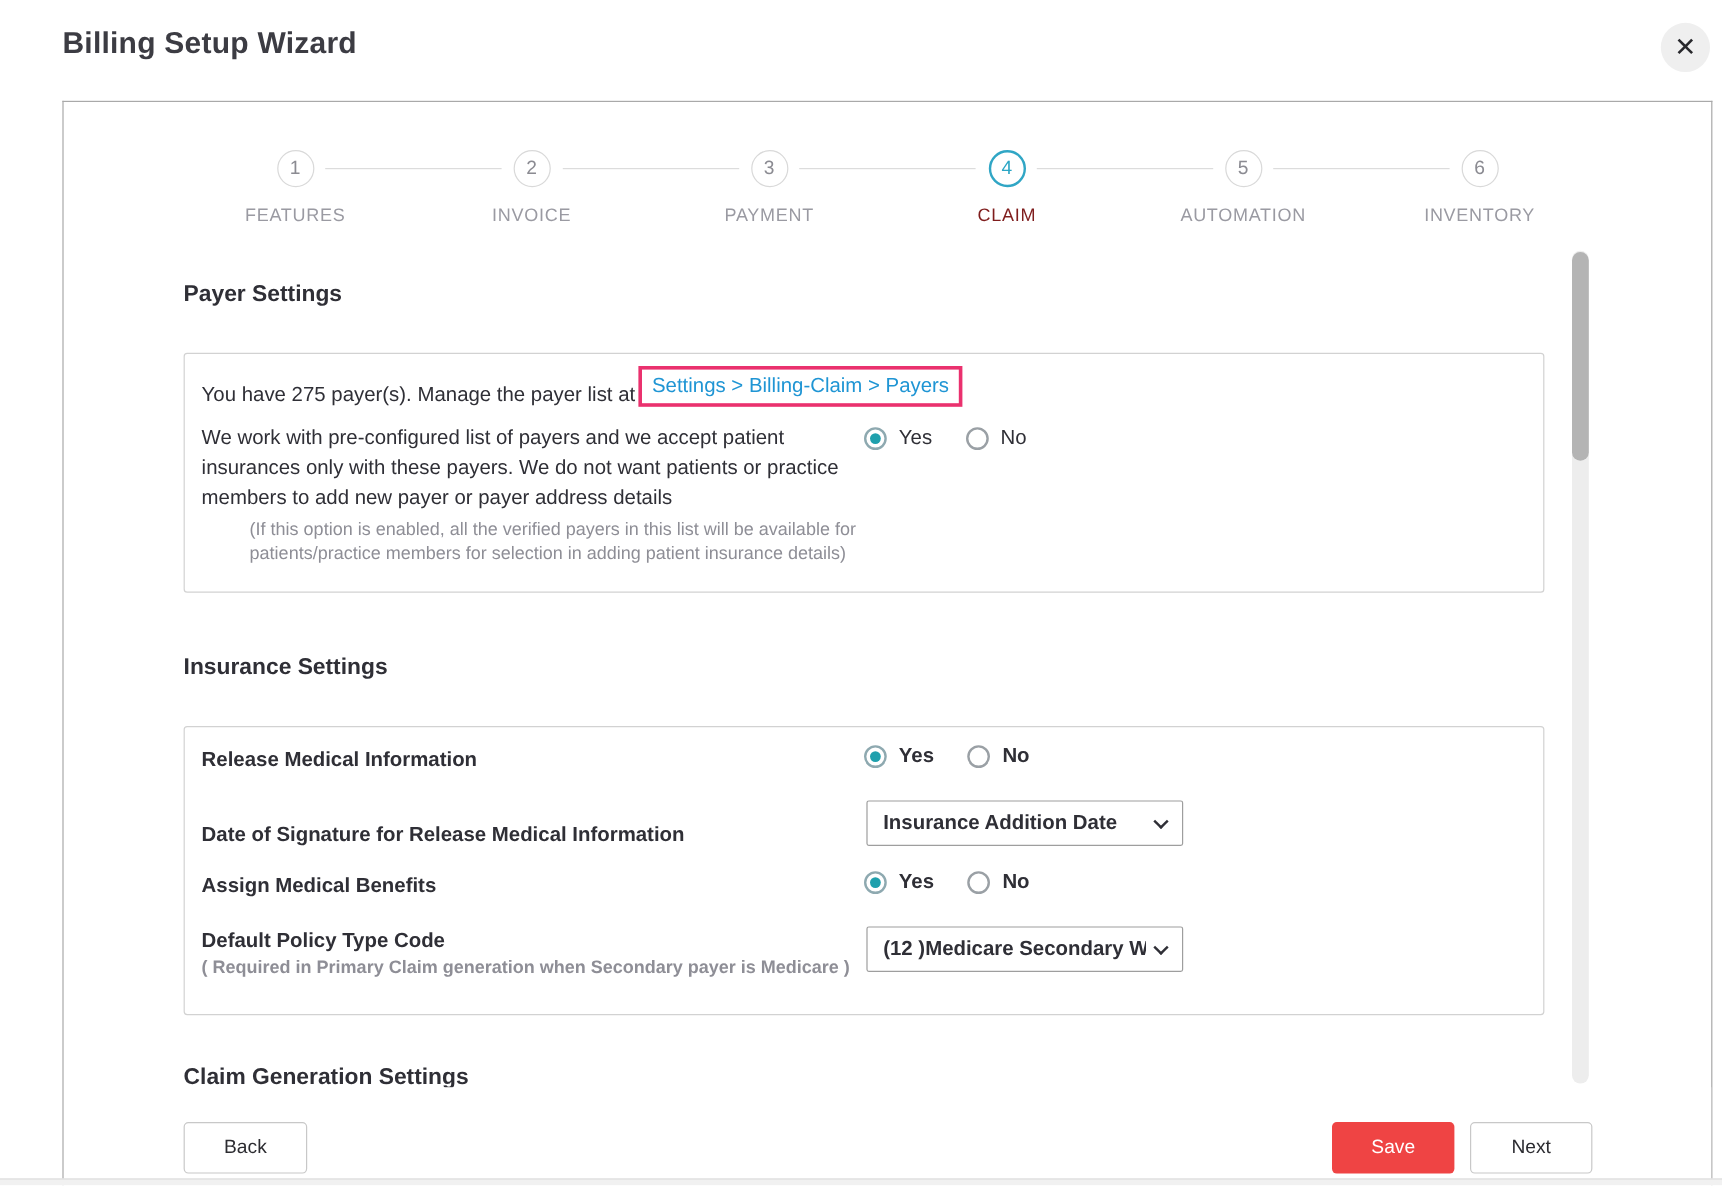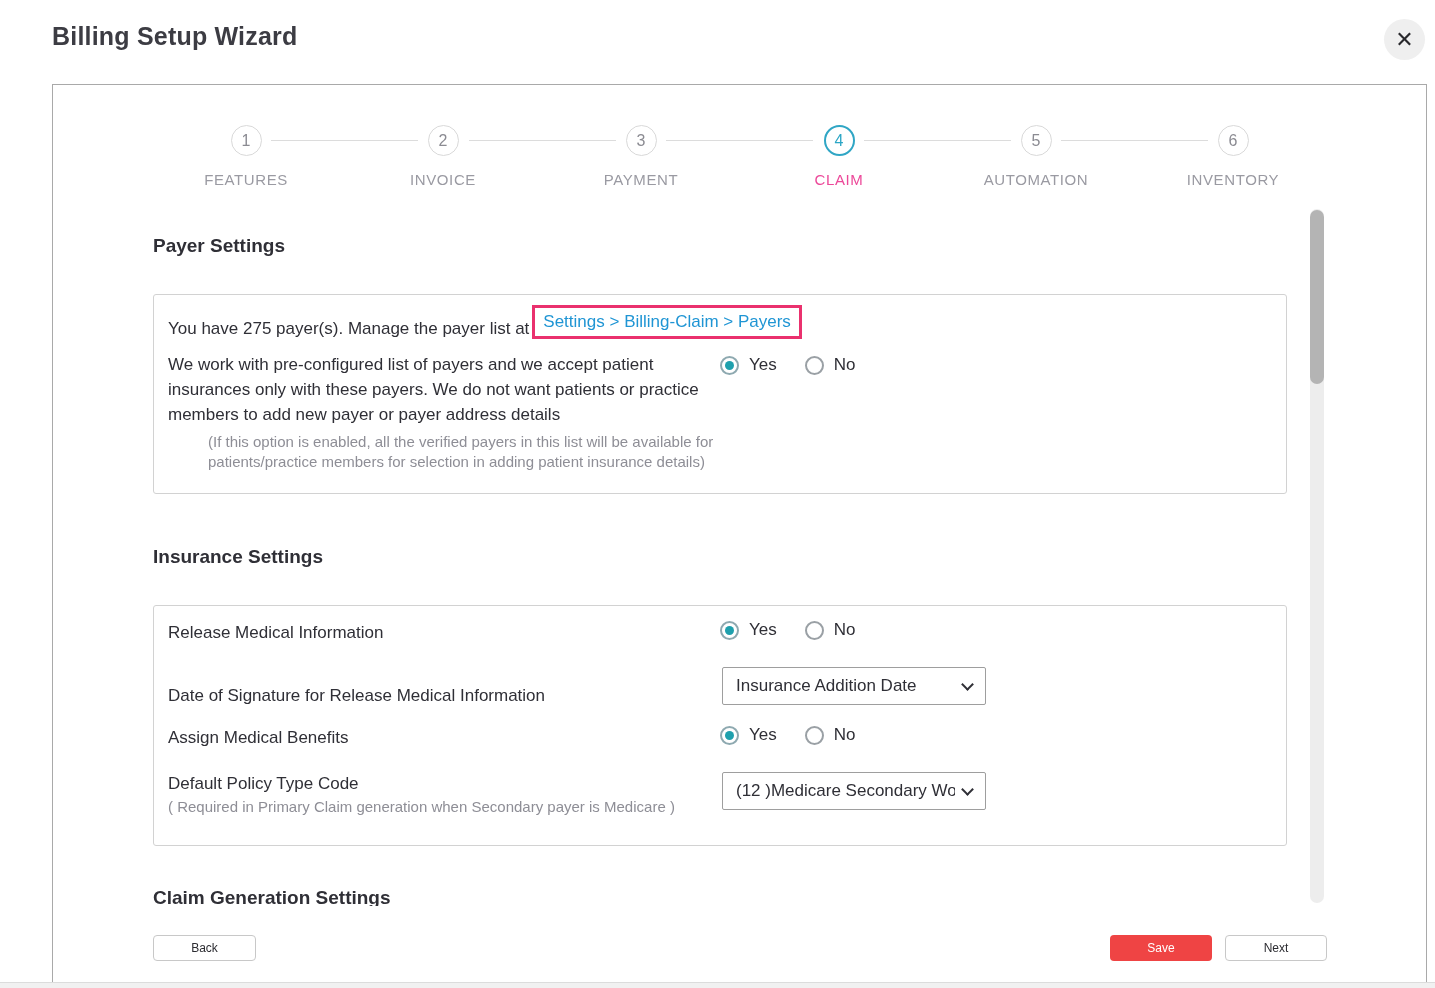--- a/index.html
+++ b/index.html
@@ -17,30 +17,30 @@
   .panel { position: absolute; left: 52px; top: 84px; width: 1375px; height: 904px;
            border: 1px solid #a9a9a9; border-bottom: none; background: #fff; }
 
   
   .step { position: absolute; top: 40px; width: 150px; text-align: center; cursor: pointer; }
   .step .circle { width: 31px; height: 31px; margin: 0 auto; border-radius: 50%; border: 1px solid #d9d9d9;
                   display: flex; align-items: center; justify-content: center;
                   font-size: 16px; color: #8b8b92; background: #fff; position: relative; z-index: 2; }
   .step .slabel { margin-top: 15px; font-size: 15px; letter-spacing: 0.6px; color: #9a9aa2; }
   .step.active .circle { border: 2px solid #30a6c5; color: #2ba6c5; }
-  .step.active .slabel { color: #ec4899; font-weight: 400; }
+  .step.active .slabel { color: #7f1d1d; font-weight: 400; }
   .connector { position: absolute; top: 55px; height: 1px; background: #dcdcdc; width: 147px; z-index: 1; }
 
   
   .section-heading { position: absolute; left: 100px; font-size: 19px; font-weight: 700; color: #2f2f36; }
 
   
   .inner-box { position: absolute; left: 100px; width: 1134px; border: 1px solid #d2d2d2; border-radius: 3px; background: #fff; }
   #payer-box { top: 209px; height: 200px; }
-  #insurance-box { top: 520px; height: 241px; }
+  #insurance-box { top: 520px; height: 241px; font-weight: bold; }
 
   .body-text { font-size: 17px; color: #2f2f36; }
   .note-text { font-size: 15px; color: #8e8e96; }
 
   
   .payer-info-row { position: absolute; left: 14px; top: 10px; display: flex; align-items: flex-end; }
   .highlight-box { border: 3px solid #ea316e; padding: 4px 8px; margin-left: 3px; }
   .payer-link { font-size: 17px; color: #1f95d4; text-decoration: none; cursor: pointer; white-space: nowrap; }
   .payer-question { position: absolute; left: 14px; top: 57px; width: 552px; line-height: 25px; }
   .payer-note { position: absolute; left: 14px; top: 137px; width: 556px; line-height: 20px; margin-left: 40px; }
@@ -60,21 +60,21 @@
   .select .sel-text { font-size: 17px; color: #2f2f36; white-space: nowrap; overflow: hidden; flex: 1; }
   .chevron { width: 9px; height: 9px; border-right: 2px solid #2f2f36; border-bottom: 2px solid #2f2f36;
              transform: rotate(45deg); margin-left: 8px; margin-top: -4px; flex: none; }
 
   
   .ins-label { position: absolute; left: 14px; }
 
   
   #claim-heading { top: 802px; z-index: 1; }
   .footer { position: absolute; left: 1px; top: 821px; width: 1372px; height: 82px; background: #fff; z-index: 2; }
-  .btn { position: absolute; top: 29px; height: 26px; border-radius: 4px; font-size: 12px;
+  .btn { position: absolute; top: 29px; height: 43px; border-radius: 4px; font-size: 16px;
          display: flex; align-items: center; justify-content: center; cursor: pointer;
          font-family: "Liberation Sans", "DejaVu Sans", sans-serif; }
   .btn-outline { background: #fff; border: 1px solid #c8c8c8; color: #2c2c31; }
   #back-btn { left: 99px; width: 103px; }
   #save-btn { left: 1056px; width: 102px; background: #ef4444; border: none; color: #fff; }
   #next-btn { left: 1171px; width: 102px; }
 
   
   .scrollbar { position: absolute; left: 1257px; top: 124px; width: 14px; height: 694px;
                background: #ededed; border-radius: 7px; }

